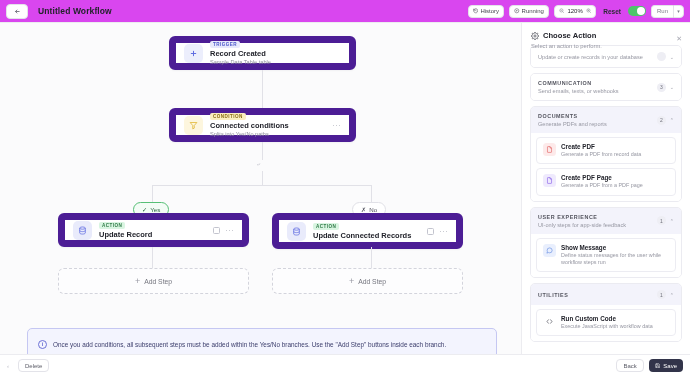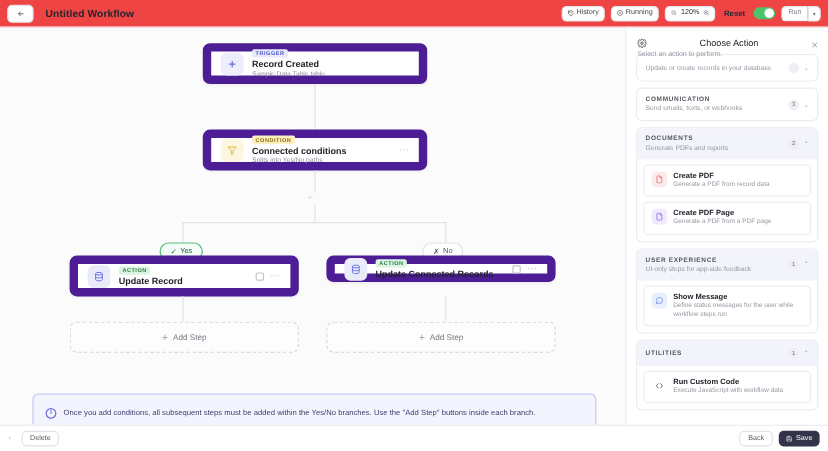--- a/index.html
+++ b/index.html
@@ -8,21 +8,21 @@
     font-family: "Liberation Sans", sans-serif;
     background: #ffffff;
     overflow: hidden;
     -webkit-font-smoothing: antialiased;
   }
   .app { position: relative; width: 690px; height: 376px; background:#fff; }
 
   
   .topbar {
     position:absolute; top:0; left:0; width:690px; height:23px;
-    background:#ef4444; border-bottom:1px solid #ececf0;
+    background:#d946ef; border-bottom:1px solid #ececf0;
     display:flex; align-items:center; padding:0 6px;
   }
   .back-btn {
     width:22px; height:15px; border:1px solid #e3e3e9; border-radius:4px;
     background:#fff; display:flex; align-items:center; justify-content:center;
     color:#4b4b57; font-size:9px; cursor:pointer;
   }
   .wf-title { margin-left:10px; font-size:8.5px; color:#22232b; font-weight:600; letter-spacing:.1px; }
   .topbar-right { margin-left:auto; display:flex; align-items:center; gap:5px; }
   .tb-btn {
@@ -117,21 +117,21 @@
   }
   .infobar .i-txt { font-size:6.4px; color:#3b3d6b; }
 
   
   .panel {
     position:absolute; top:23px; right:0; width:169px; height:331px;
     background:#fff; border-left:1px solid #ececf0; overflow:hidden;
   }
   .panel-head { padding:8px 9px 4px 9px; position:relative; }
   .panel-head-row { display:flex; align-items:center; gap:4px; }
-  .panel-title { font-size:7.6px; font-weight:400; color:#22232b;margin-left:40px; }
+  .panel-title { font-size:7.6px; font-weight:700; color:#22232b; }
   .panel-sub { font-size:5.8px; color:#9495a0; margin-top:3px; }
   .panel-close {
     position:absolute; top:12px; right:8px; font-size:7px; color:#a8a9b3; cursor:pointer; line-height:1;
   }
   .panel-list { padding:0 8px; }
   .grp {
     border:1px solid #ebebf1; border-radius:5px; margin-bottom:5px; background:#fff; overflow:hidden;
   }
   .grp-head {
     display:flex; align-items:center; padding:6px 7px; cursor:pointer; gap:5px; background:#fff;
@@ -300,21 +300,21 @@
       <div class="node-txt">
         <span class="badge bg-action">ACTION</span>
         <span class="node-title">Update Record</span>
       </div>
       <div class="node-right">
         <span class="copy-ico"></span>
         <span class="dots">···</span>
       </div>
     </div>
 
-    <div class="node" style="left:272px; top:190px; width:191px; height:22px;">
+    <div class="node" style="left:272px; top:190px; width:191px; height:36px;">
       <div class="node-ico ico-action">
         <svg width="9" height="9" viewBox="0 0 24 24" fill="none" stroke="currentColor" stroke-width="2">
           <ellipse cx="12" cy="5.5" rx="7.5" ry="3"></ellipse>
           <path d="M4.5 5.5v13c0 1.7 3.4 3 7.5 3s7.5-1.3 7.5-3v-13"></path>
           <path d="M4.5 12c0 1.7 3.4 3 7.5 3s7.5-1.3 7.5-3"></path>
         </svg>
       </div>
       <div class="node-txt">
         <span class="badge bg-action">ACTION</span>
         <span class="node-title">Update Connected Records</span>

